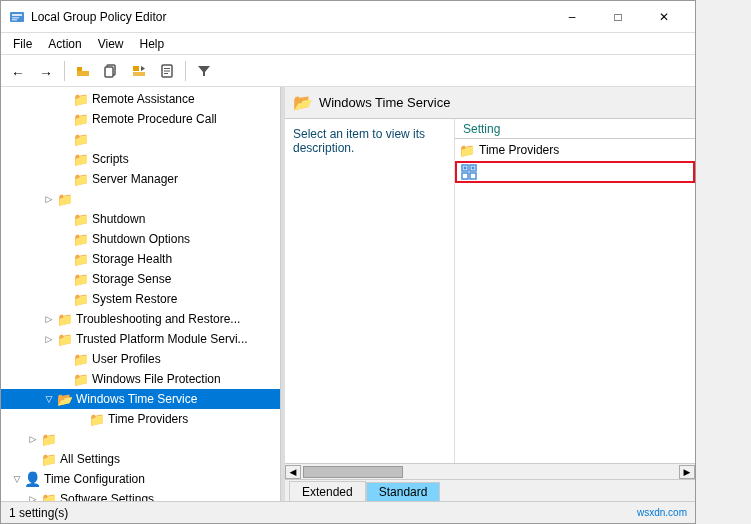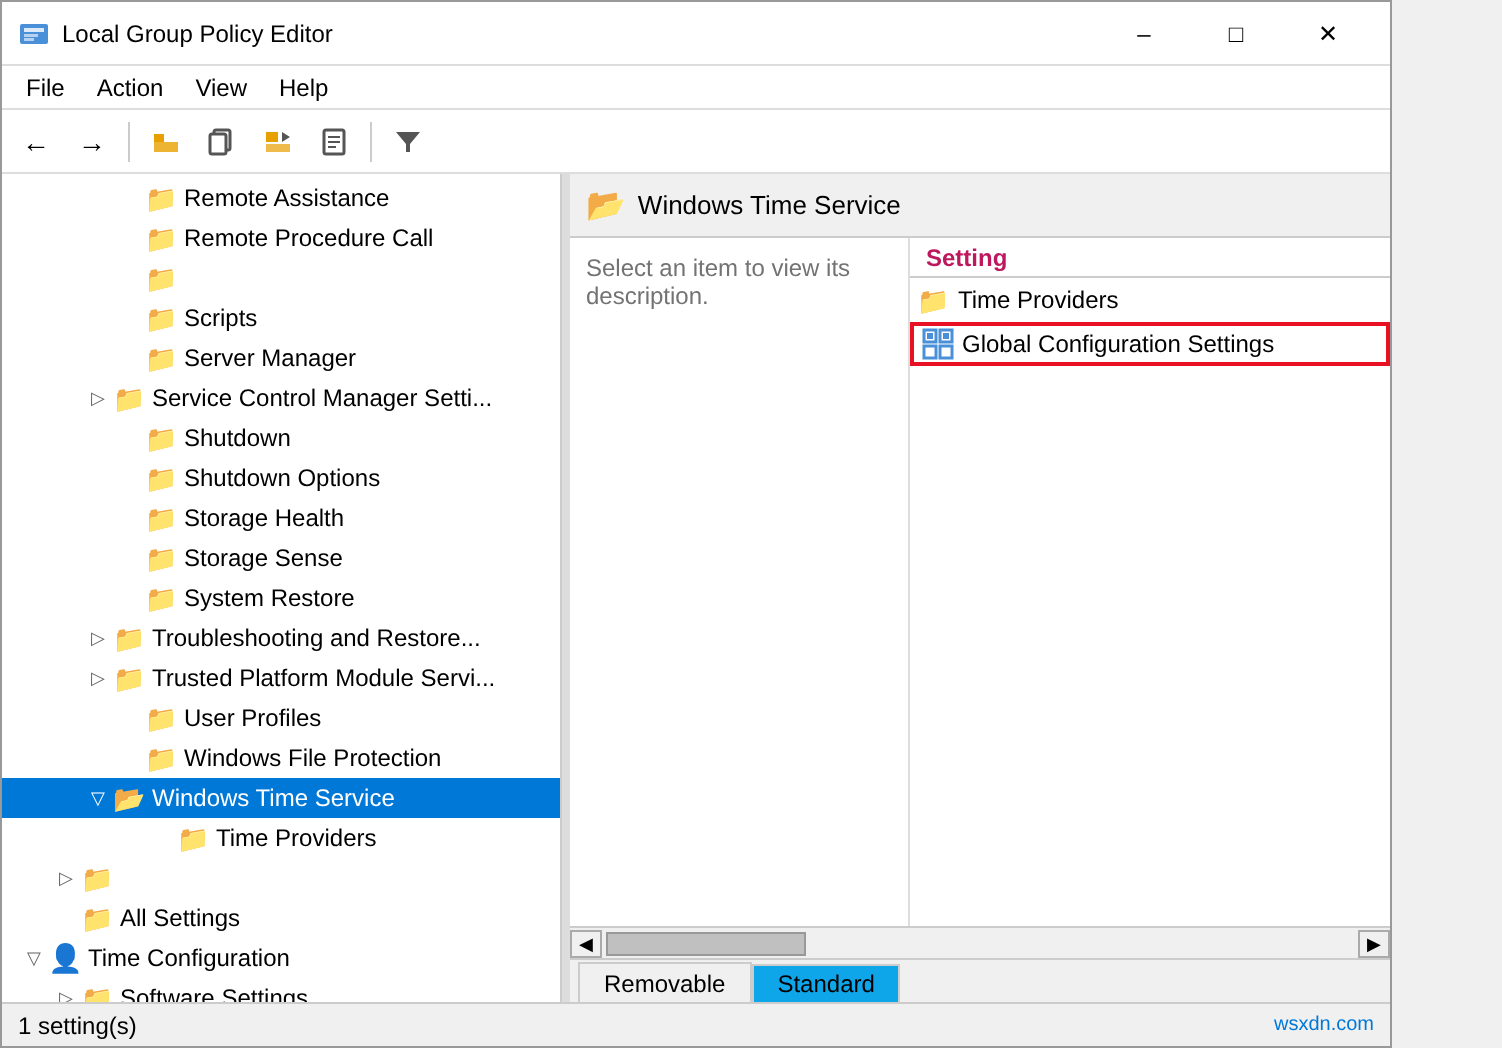--- a/index.html
+++ b/index.html
@@ -216,43 +216,43 @@
     .right-body {
       display: flex;
       flex: 1;
       overflow: hidden;
     }
 
     .right-description {
       width: 170px;
       padding: 8px;
       font-size: 12px;
-      color: #737373;
+      color: #0c4a6e;
       border-right: 1px solid #ddd;
     }
 
     .right-list {
       flex: 1;
       overflow-y: auto;
       overflow-x: auto;
     }
 
     .list-header {
       display: flex;
       height: 20px;
       align-items: center;
       background: #fff;
       border-bottom: 1px solid #ccc;
       padding: 0 4px;
     }
 
     .list-col-setting {
       font-size: 12px;
-      font-weight: 700;
-      color: #be185d;
+      font-weight: 400;
+      color: #0f766e;
       padding-left: 4px;
     }
 
     .list-item {
       display: flex;
       align-items: center;
       height: 22px;
       padding: 0 4px;
       cursor: pointer;
       font-size: 12px;
@@ -319,21 +319,21 @@
       font-size: 12px;
       border: 1px solid #ccc;
       border-bottom: none;
       background: #f0f0f0;
       cursor: pointer;
       height: 20px;
       display: flex;
       align-items: center;
     }
     .tab.active {
-      background: #0ea5e9;
+      background: #7dd3fc;
       border-bottom: 1px solid #fff;
       margin-bottom: -1px;
       z-index: 1;
     }
 
     
     .status-bar {
       height: 22px;
       border-top: 1px solid #ccc;
       background: #f0f0f0;
@@ -463,21 +463,20 @@
           <span class="tree-indent" style="width:56px"></span>
           <span class="expand-btn"></span>
           <span class="folder-icon folder-yellow">📁</span>
           <span class="item-label">Server Manager</span>
         </div>
 
         <div class="tree-item">
           <span class="tree-indent" style="width:40px"></span>
           <span class="expand-btn">▷</span>
           <span class="folder-icon folder-yellow">📁</span>
-          <span class="item-label">Service Control Manager Setti...</span>
         </div>
 
         <div class="tree-item">
           <span class="tree-indent" style="width:56px"></span>
           <span class="expand-btn"></span>
           <span class="folder-icon folder-yellow">📁</span>
           <span class="item-label">Shutdown</span>
         </div>
 
         <div class="tree-item">
@@ -610,37 +609,36 @@
             <span class="list-item-icon">
               <svg width="16" height="16" viewBox="0 0 16 16">
                 <rect x="1" y="1" width="6" height="6" fill="none" stroke="#4a90d9" stroke-width="1.5"></rect>
                 <rect x="9" y="1" width="6" height="6" fill="none" stroke="#4a90d9" stroke-width="1.5"></rect>
                 <rect x="1" y="9" width="6" height="6" fill="none" stroke="#4a90d9" stroke-width="1.5"></rect>
                 <rect x="9" y="9" width="6" height="6" fill="none" stroke="#4a90d9" stroke-width="1.5"></rect>
                 <rect x="2.5" y="2.5" width="3" height="3" fill="#4a90d9"></rect>
                 <rect x="10.5" y="2.5" width="3" height="3" fill="#4a90d9"></rect>
               </svg>
             </span>
-            <span>Global Configuration Settings</span>
           </div>
 
         </div>
       </div>
 
       <div class="right-hscroll">
         <button style="width:16px;height:14px;font-size:9px;border:1px solid #aaa;background:#f0f0f0;cursor:pointer;flex-shrink:0;">◀</button>
         <div class="hscroll-track">
           <div class="hscroll-thumb"></div>
         </div>
         <button style="width:16px;height:14px;font-size:9px;border:1px solid #aaa;background:#f0f0f0;cursor:pointer;flex-shrink:0;">▶</button>
       </div>
 
       <div class="tabs-bar">
         <div class="tab">
-          <span>Removable</span>
+          <span>Extended</span>
         </div>
         <div class="tab active">
           <span>Standard</span>
         </div>
       </div>
     </div>
   </div>
 
   <div class="status-bar">
     <span>1 setting(s)</span>

